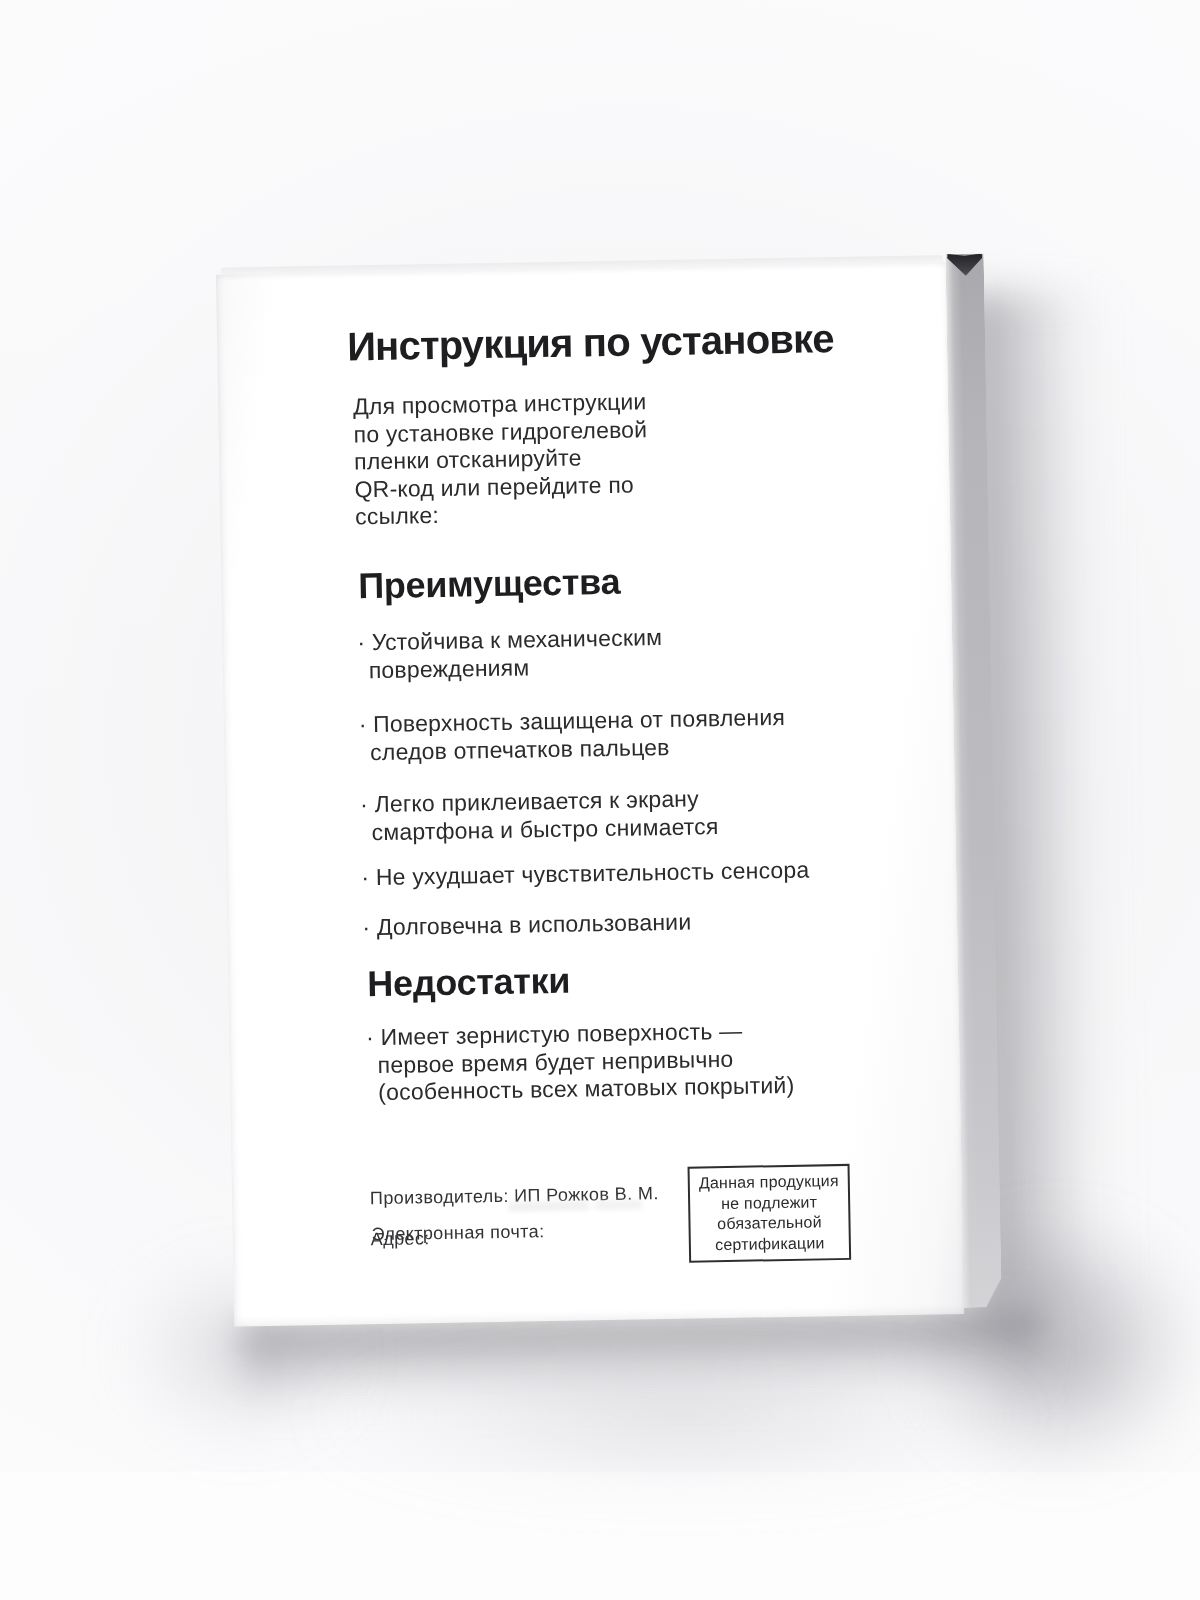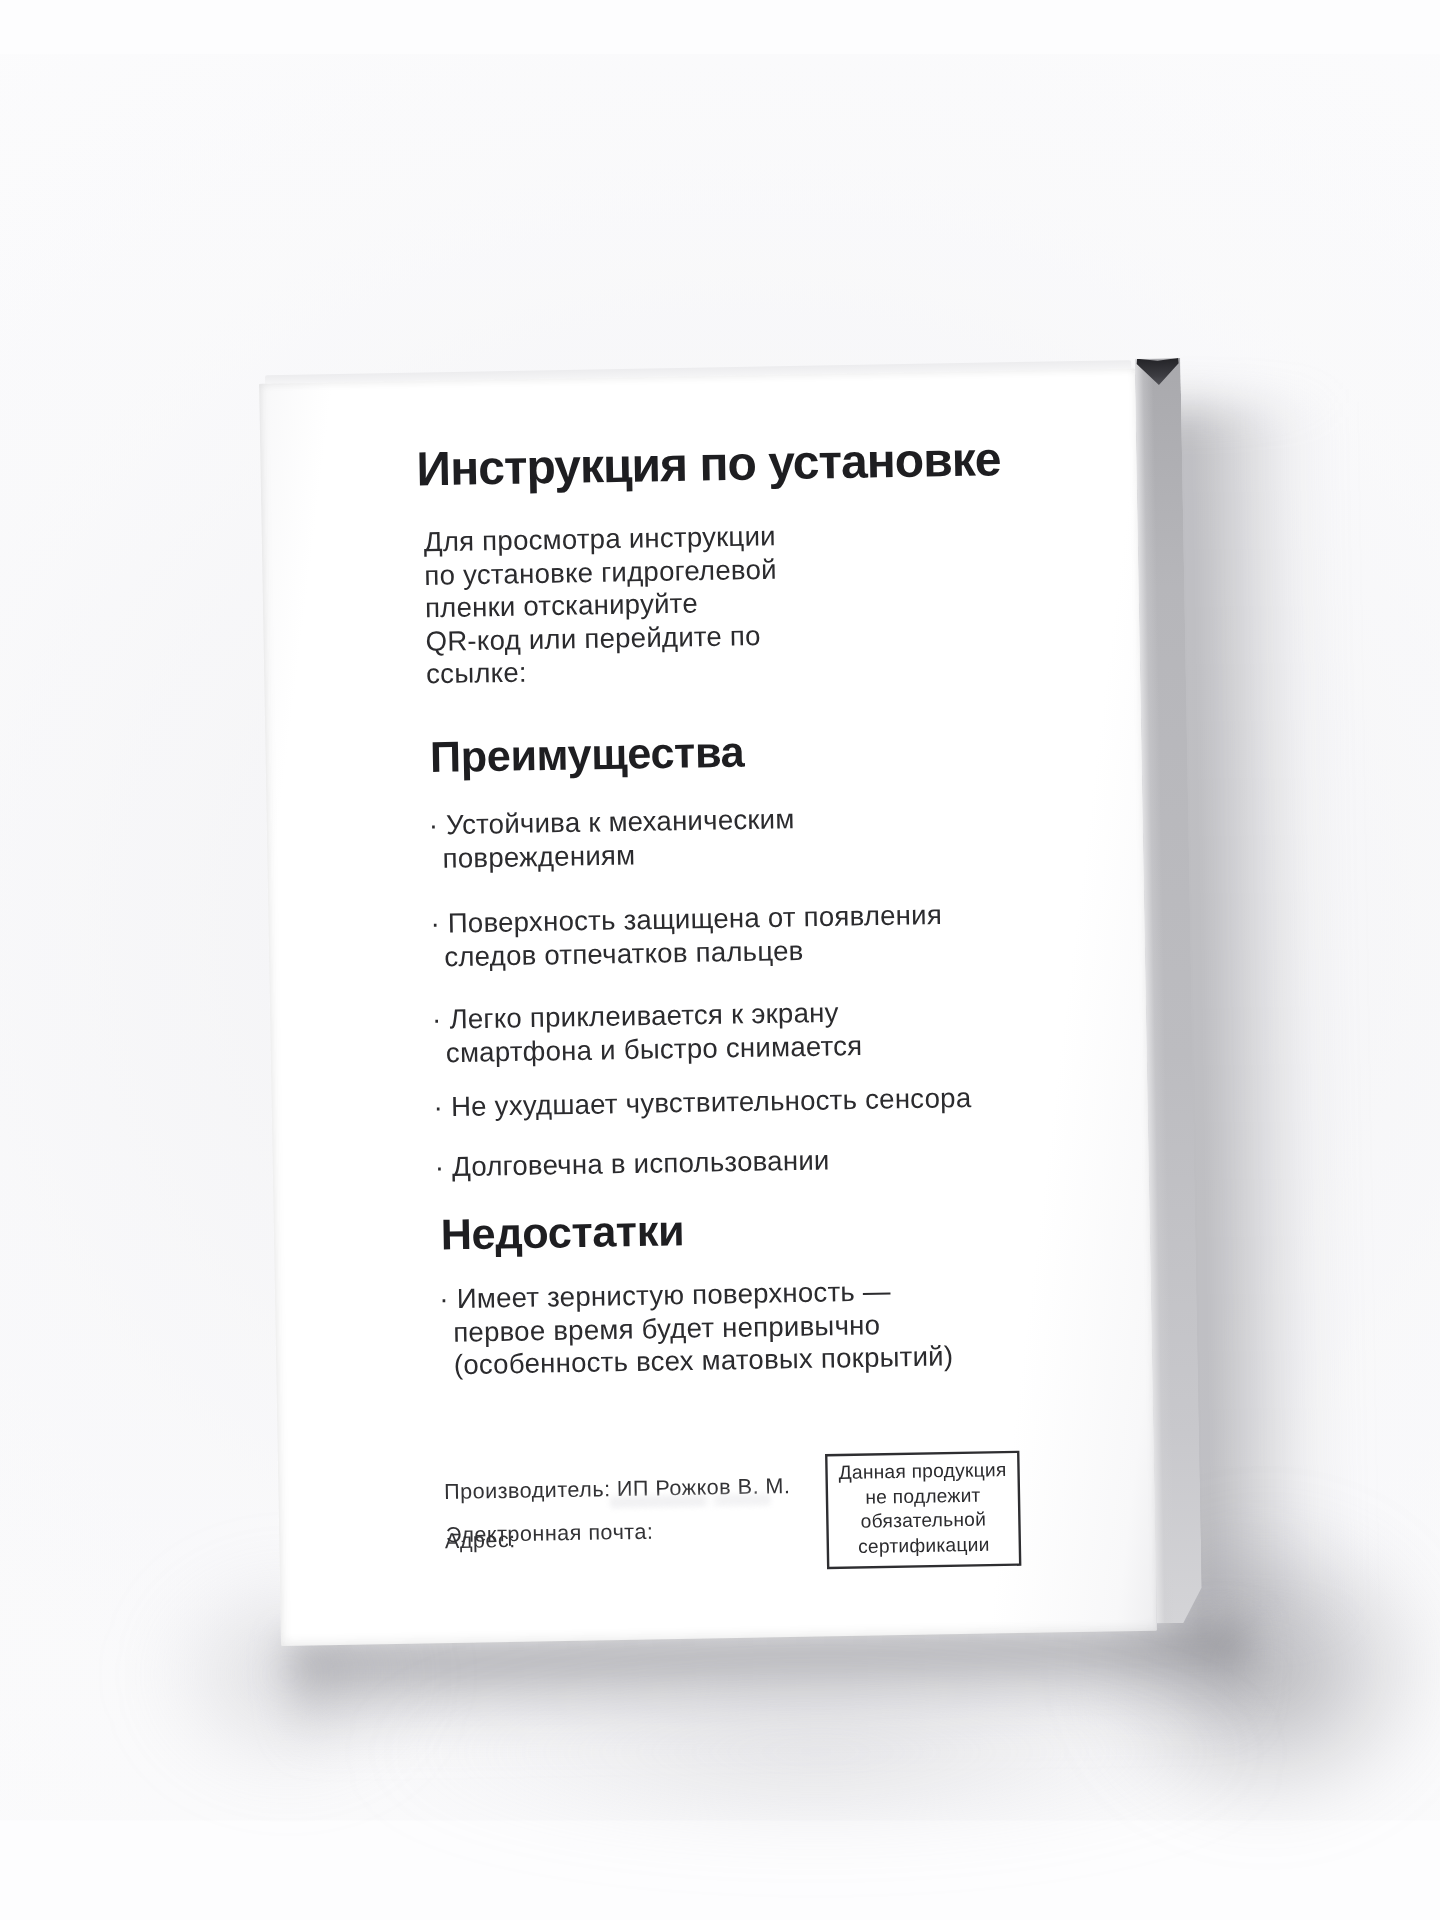--- a/index.html
+++ b/index.html
@@ -6,21 +6,20 @@
   body{
     width:1200px;height:1600px;overflow:hidden;
     font-family:"Liberation Sans", sans-serif;
     background:#fdfdfe;
   }
   .scene{
     position:relative;width:1200px;height:1472px;
     background:
       radial-gradient(95% 70% at 52% 50%, rgba(240,240,242,0.9) 0%, rgba(247,247,249,0.55) 60%, rgba(253,253,254,0) 100%),
       linear-gradient(180deg,#fcfcfd 0%,#fafafb 60%,#fbfbfc 100%);
-    margin-top: 45px;
   }
   
   .shadow{position:absolute;pointer-events:none;}
   .shadow-right{
     left:968px;top:292px;width:150px;height:1015px;
     background:linear-gradient(90deg, rgba(104,104,111,0.55) 0%, rgba(138,138,145,0.32) 45%, rgba(190,190,196,0.12) 75%, rgba(220,220,226,0) 100%);
     filter:blur(18px); transform:rotate(-1deg);
   }
   .shadow-bottom{
     left:242px;top:1316px;width:800px;height:95px;

